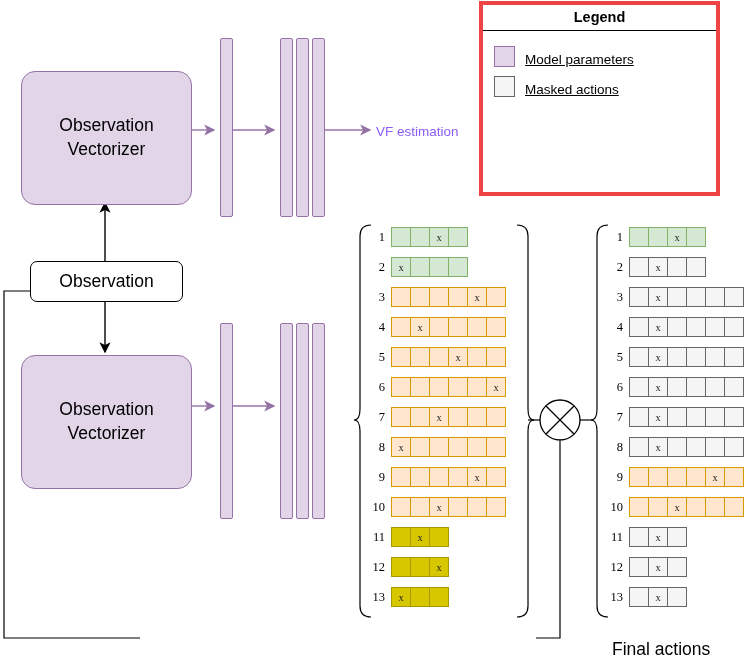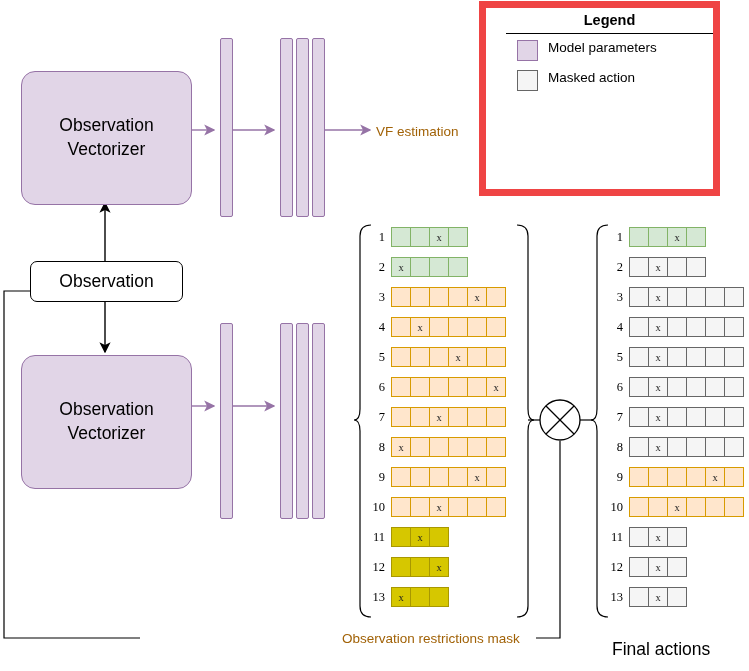--- a/index.html
+++ b/index.html
@@ -50,49 +50,49 @@
   
   .bar {
     background: #e1d5e7;
     border: 1px solid #9673a6;
     border-radius: 2px;
   }
 
   
   .label {
     font-size: 13.5px;
-    color: #a16207;
+    color: #8b5cf6;
     white-space: nowrap;
   }
   .label-lg {
     font-size: 17.5px;
     color: #000;
     white-space: nowrap;
   }
 
   
   .legend {
-    border: 7px solid #ef4444;
+    border: 4px solid #ef4444;
     background: #ffffff;
     box-sizing: border-box;
-    padding-left: 20px;
   }
   .legend-title {
     text-align: center;
     font-weight: bold;
     font-size: 14.5px;
     padding: 4px 0 5px 0;
     border-bottom: 1px solid #000;
   }
   .legend-body { padding: 6px 0 8px 0; }
   .legend-row {
     display: flex;
-    align-items: flex-start;
+    align-items: flex-end;
     height: 30px;
     padding-left: 11px;
+    text-decoration: underline;
   }
   .legend-swatch {
     width: 21px;
     height: 21px;
     border: 1px solid #666;
     margin-right: 10px;
     flex: 0 0 auto;
     box-sizing: border-box;
   }
   .legend-text { font-size: 13.5px; color: #000; }
@@ -221,21 +221,21 @@
 
   <div class="abs legend" style="left:479px; top:1px; width:241px; height:195px;">
     <div class="legend-title">Legend</div>
     <div class="legend-body" id="legend-body">
         <div class="legend-row">
           <div class="legend-swatch" style="background: rgb(225, 213, 231); border-color: rgb(150, 115, 166);"></div>
           <div class="legend-text">Model parameters</div>
         </div>
         <div class="legend-row">
           <div class="legend-swatch" style="background: rgb(245, 245, 245); border-color: rgb(102, 102, 102);"></div>
-          <div class="legend-text">Masked action</div>
+          <div class="legend-text">Masked actions</div>
         </div>
       </div>
   </div>
 
   <div class="abs" id="mask-matrix" style="left:363px; top:227px;">
       <div class="row-wrap" style="margin-bottom: 10px;">
         <div class="row-num">1</div>
         <div class="cells">
           <div class="cell green"></div>
           <div class="cell green"></div>
@@ -492,17 +492,16 @@
       <div class="row-wrap" style="margin-bottom: 10px;">
         <div class="row-num">13</div>
         <div class="cells">
           <div class="cell masked"></div>
           <div class="cell masked">x</div>
           <div class="cell masked"></div>
         </div>
       </div>
     </div>
 
-  <div class="abs label" style="left:342px; top:631px;">Observation restrictions mask</div>
 
   <div class="abs label-lg" style="left:612px; top:639px;">Final actions</div>
 
 </div>
 
 </body></html>

